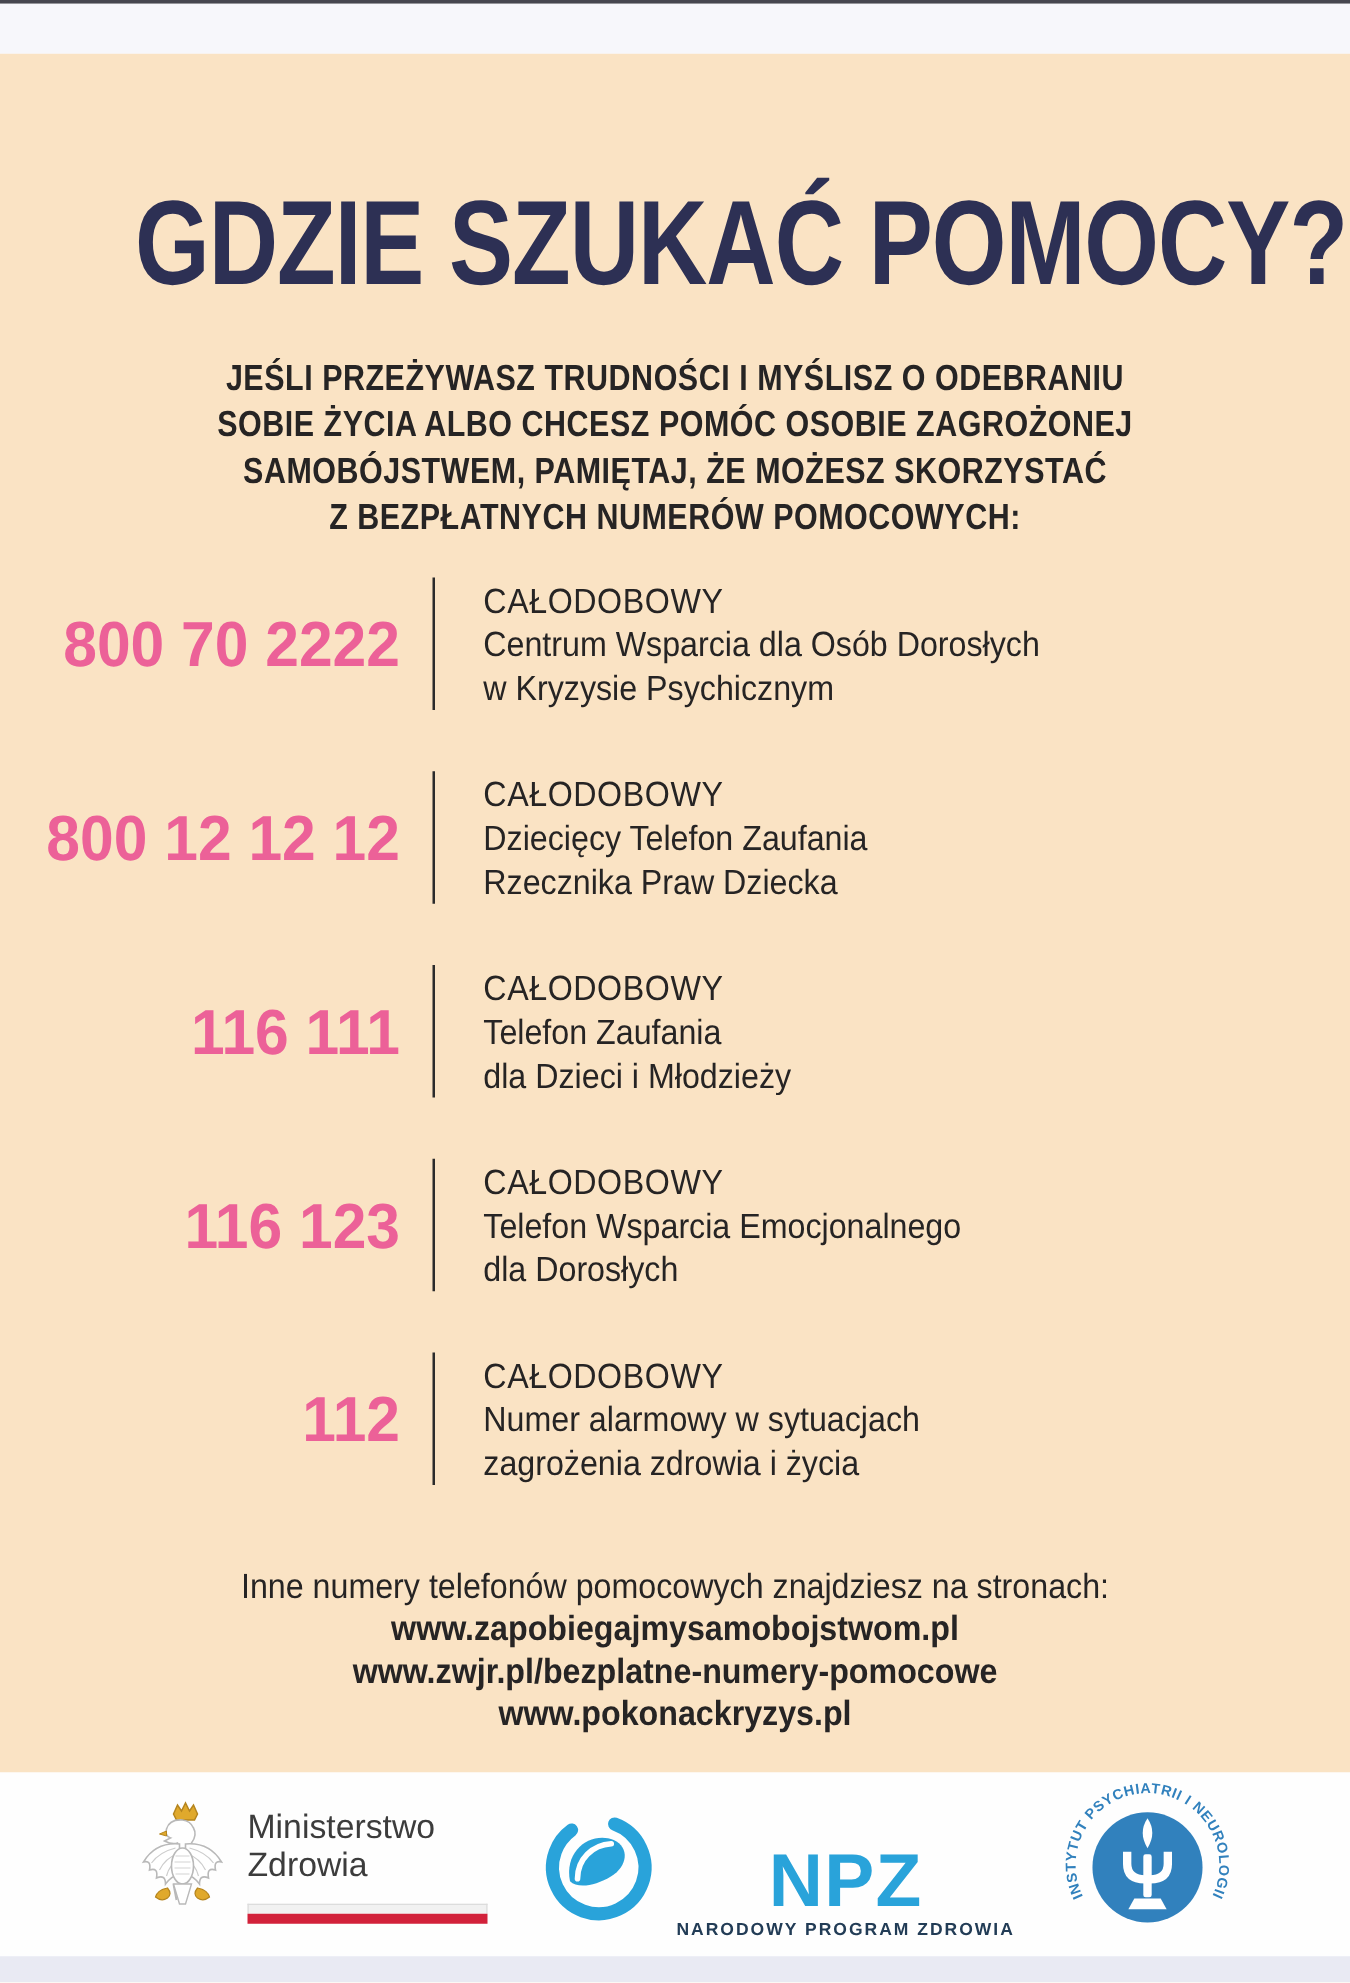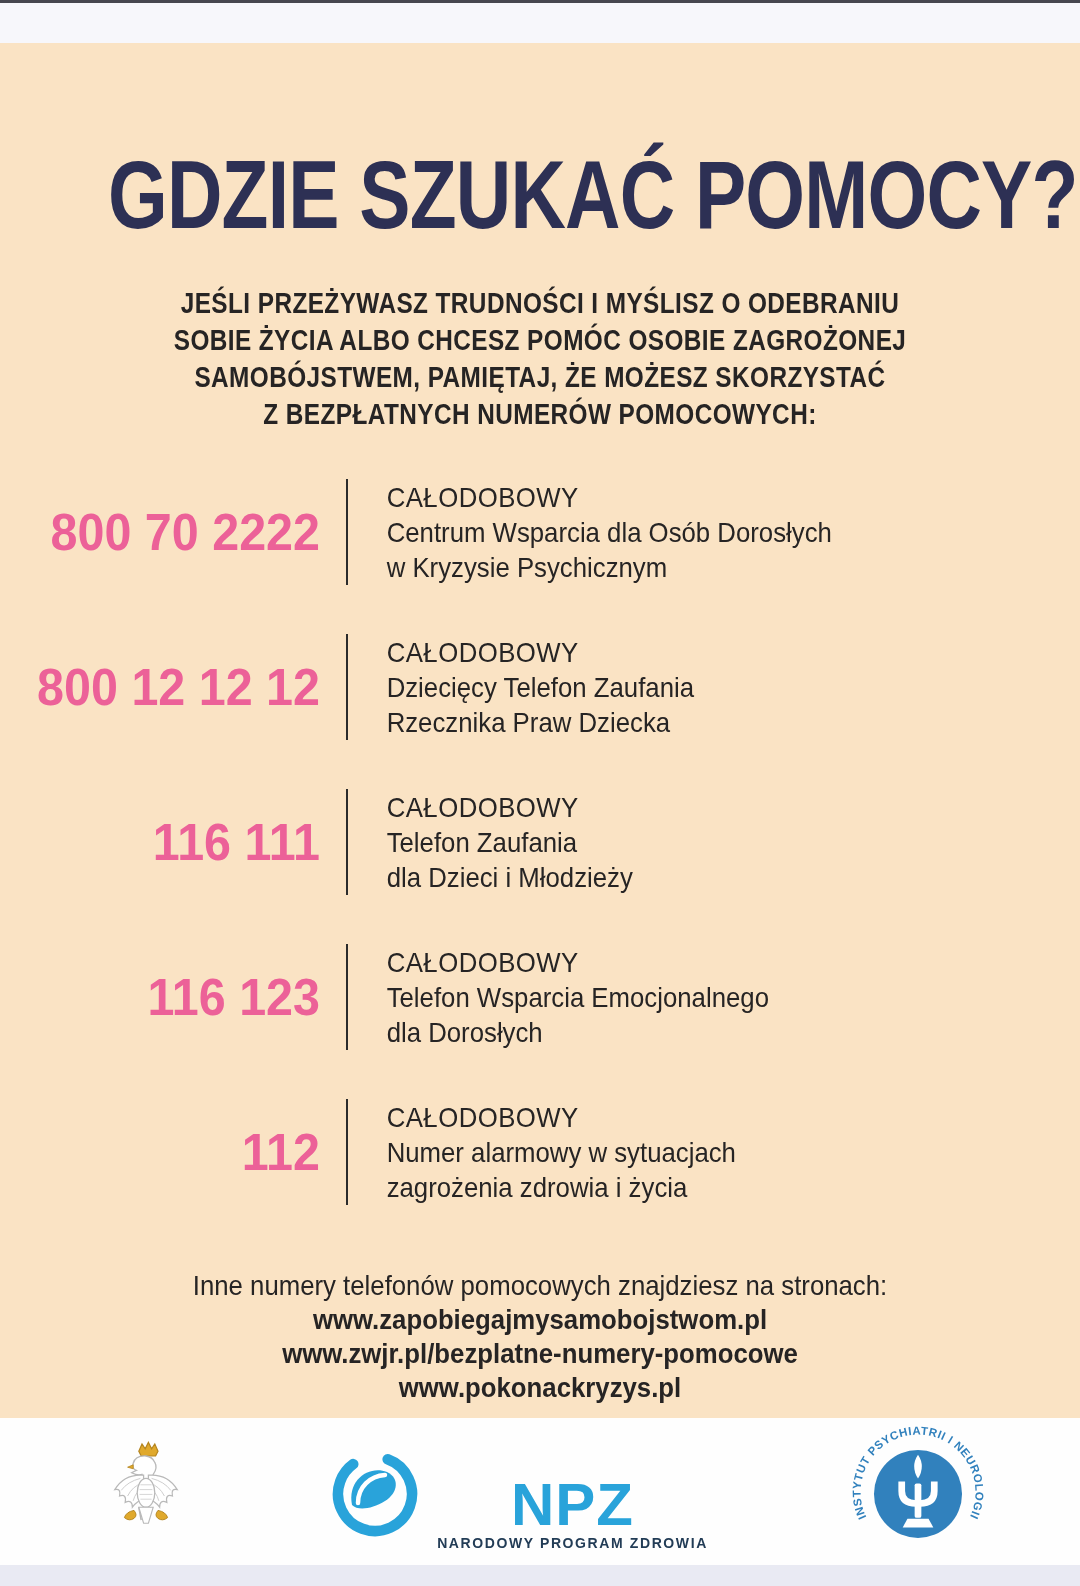--- a/index.html
+++ b/index.html
@@ -15,21 +15,21 @@
   }
   .title{
     margin:0;color:#2d3054;font-size:96px;font-weight:bold;letter-spacing:-1px;
     line-height:1.0;transform:scaleX(0.80);transform-origin:50% 50%;white-space:nowrap;
   }
   .subtitle{margin-top:42px;color:#262424;}
   .subtitle .sline{
     font-size:29px;font-weight:bold;letter-spacing:0.5px;line-height:37px;
     transform:scaleX(0.84);transform-origin:50% 50%;white-space:nowrap;
   }
-  .rows{margin-top:46px;display:flex;flex-direction:column;gap:49px;text-align:left;}
+  .rows{margin-top:29px;display:flex;flex-direction:column;gap:49px;text-align:left;}
   .row{display:flex;align-items:center;min-height:106px;}
   .num{
     width:320px;flex:0 0 320px;text-align:right;color:#ec6198;
     font-size:51px;font-weight:bold;letter-spacing:0px;white-space:nowrap;
     transform:scaleX(0.95);transform-origin:100% 50%;
   }
   .vline{width:2px;background:#2b2b2b;align-self:stretch;margin:0 0 0 26px;}
   .desc{
     padding-left:42px;color:#262424;font-size:28px;line-height:35px;
     transform:scaleX(0.92);transform-origin:0 50%;white-space:nowrap;
@@ -155,20 +155,30 @@
           <ellipse cx="45" cy="66" rx="11" ry="18" fill="#ffffff" stroke="#b9b9b9" stroke-width="1.6"></ellipse>
           <path d="M38,56 h14 M37,62 h16 M37,68 h16 M38,74 h14" stroke="#d4d4d4" stroke-width="1.2"></path>
 
           <path d="M36,84 l3,16 m3,-15 l1,17 m4,-18 l-1,18 m5,-18 l-3,16" stroke="#b9b9b9" stroke-width="2" fill="none"></path>
           <path d="M36,84 h18 l-6,20 h-6 z" fill="#ffffff" stroke="#b9b9b9" stroke-width="1.4"></path>
 
           <path d="M30,88 q-10,2 -12,9 q6,5 12,1 q5,-4 0,-10 z" fill="#e0a92c" stroke="#b5851f" stroke-width="1.2"></path>
           <path d="M60,88 q10,2 12,9 q-6,5 -12,1 q-5,-4 0,-10 z" fill="#e0a92c" stroke="#b5851f" stroke-width="1.2"></path>
         </svg>
       </span>
+      <div class="mz-text">
+        <div class="mz-name">
+          <div>Ministerstwo</div>
+          <div>Zdrowia</div>
+        </div>
+        <div class="flag">
+          <div class="w"></div>
+            <div class="r"></div>
+        </div>
+      </div>
     </div>
 
     <div class="npz">
       <span>
         <svg width="100" height="100" viewBox="0 0 100 100">
           <g transform="rotate(-70 50 52)">
             <circle cx="50" cy="52" r="37" fill="none" stroke="#29a3da" stroke-width="10.5" stroke-dasharray="196 40" stroke-linecap="round"></circle>
           </g>
           <path d="M27,63 C22,38 44,23 62,30 C75,36 73,51 60,59 C47,67 33,69 27,63 Z" fill="#29a3da"></path>
           <path d="M33,61 C33,45 45,34 60,33" fill="none" stroke="#ffffff" stroke-width="4.5" stroke-linecap="round"></path>

